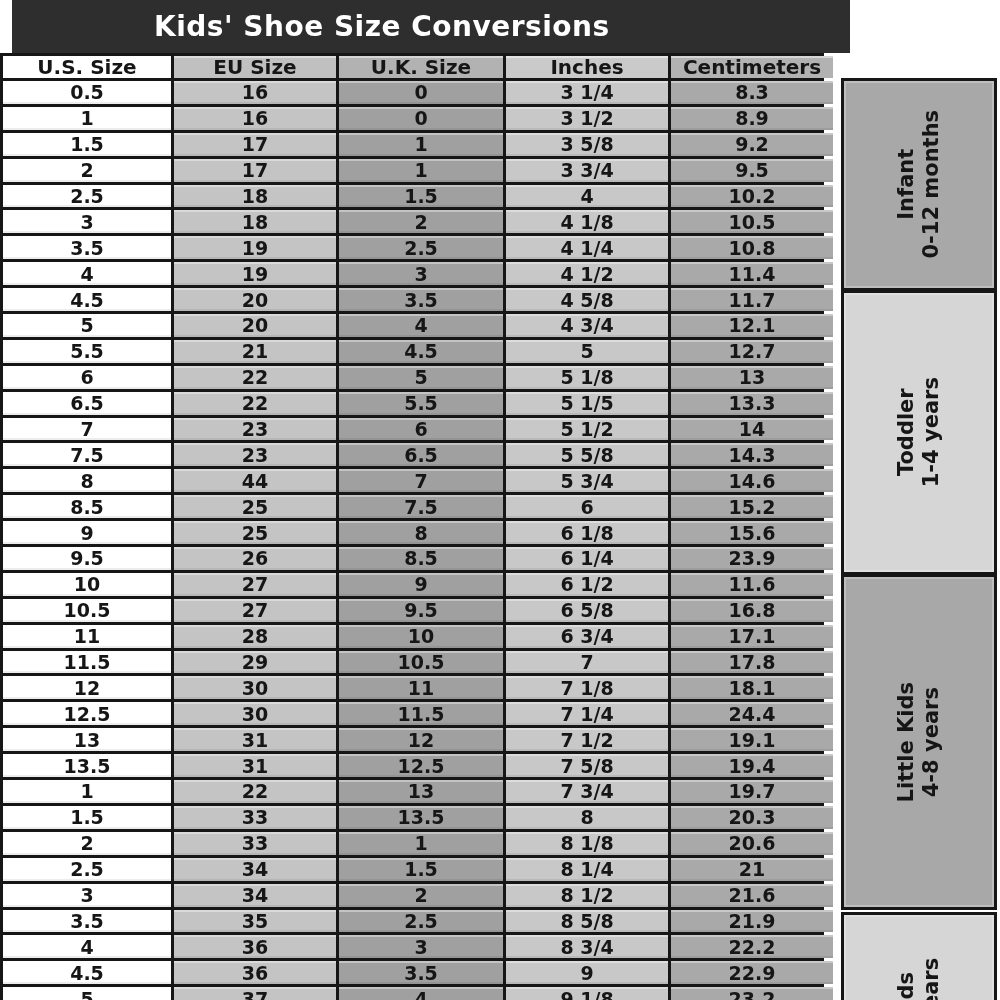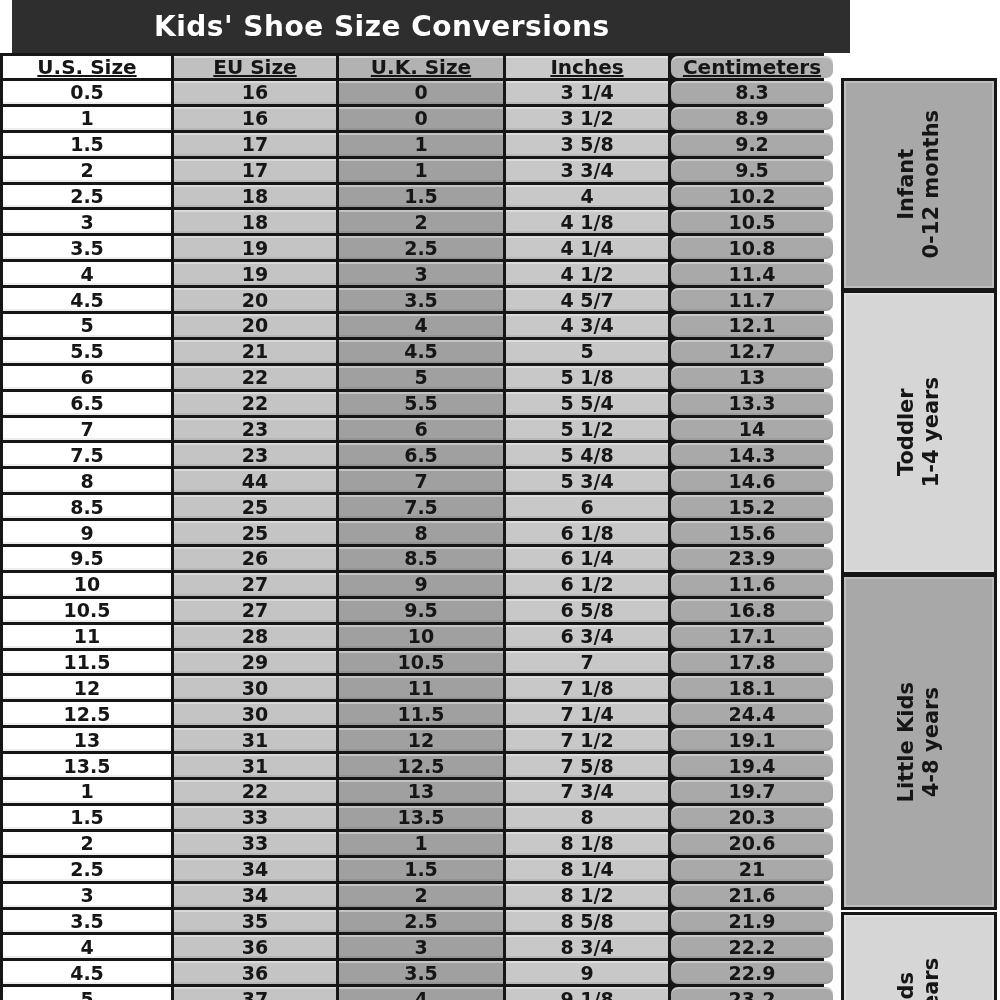--- a/index.html
+++ b/index.html
@@ -29,26 +29,26 @@
     background:var(--border,#161616);
     border:3px solid var(--border,#161616);
     width:818px;
   }
   .cell{
     display:flex;align-items:center;justify-content:center;
     font-size:19px;font-weight:bold;color:#161616;
     white-space:nowrap;overflow:hidden;
     box-shadow:inset 0 2px 0 rgba(255,255,255,.38), inset 0 -2px 0 rgba(0,0,0,.07);
   }
-  .cell.hdr{font-size:20px;box-shadow:inset 0 2px 0 rgba(255,255,255,.45);text-decoration:underline;}
+  .cell.hdr{font-size:20px;box-shadow:inset 0 2px 0 rgba(255,255,255,.45);}
   .c0{background:var(--col-us,#fff);}
   .c1{background:var(--col-eu,#c4c4c4);text-align:right;}
   .c2{background:var(--col-uk,#a0a0a0);}
   .c3{background:var(--col-in,#c8c8c8);}
-  .c4{background:var(--col-cm,#a9a9a9);border-radius:7px;}
+  .c4{background:var(--col-cm,#a9a9a9);}
   .hdr.c0{background:var(--hdr-us,#fff);}
   .hdr.c1{background:var(--hdr-eu,#c0c0c0);}
   .hdr.c2{background:var(--hdr-uk,#b2b2b2);}
   .hdr.c3{background:var(--hdr-in,#cacaca);}
   .hdr.c4{background:var(--hdr-cm,#b2b2b2);}
   .sidebar{position:absolute;left:841px;top:0;width:156px;height:1000px;}
   .agebox{
     position:absolute;left:0;width:150px;
     border:3px solid var(--border,#161616);
     display:flex;align-items:center;justify-content:center;
@@ -111,51 +111,51 @@
     <div class="cell c3">4 1/4</div>
     <div class="cell c4">10.8</div>
     <div class="cell c0">4</div>
     <div class="cell c1">19</div>
     <div class="cell c2">3</div>
     <div class="cell c3">4 1/2</div>
     <div class="cell c4">11.4</div>
     <div class="cell c0">4.5</div>
     <div class="cell c1">20</div>
     <div class="cell c2">3.5</div>
-    <div class="cell c3">4 5/7</div>
+    <div class="cell c3">4 5/8</div>
     <div class="cell c4">11.7</div>
     <div class="cell c0">5</div>
     <div class="cell c1">20</div>
     <div class="cell c2">4</div>
     <div class="cell c3">4 3/4</div>
     <div class="cell c4">12.1</div>
     <div class="cell c0">5.5</div>
     <div class="cell c1">21</div>
     <div class="cell c2">4.5</div>
     <div class="cell c3">5</div>
     <div class="cell c4">12.7</div>
     <div class="cell c0">6</div>
     <div class="cell c1">22</div>
     <div class="cell c2">5</div>
     <div class="cell c3">5 1/8</div>
     <div class="cell c4">13</div>
     <div class="cell c0">6.5</div>
     <div class="cell c1">22</div>
     <div class="cell c2">5.5</div>
-    <div class="cell c3">5 5/4</div>
+    <div class="cell c3">5 1/5</div>
     <div class="cell c4">13.3</div>
     <div class="cell c0">7</div>
     <div class="cell c1">23</div>
     <div class="cell c2">6</div>
     <div class="cell c3">5 1/2</div>
     <div class="cell c4">14</div>
     <div class="cell c0">7.5</div>
     <div class="cell c1">23</div>
     <div class="cell c2">6.5</div>
-    <div class="cell c3">5 4/8</div>
+    <div class="cell c3">5 5/8</div>
     <div class="cell c4">14.3</div>
     <div class="cell c0">8</div>
     <div class="cell c1">44</div>
     <div class="cell c2">7</div>
     <div class="cell c3">5 3/4</div>
     <div class="cell c4">14.6</div>
     <div class="cell c0">8.5</div>
     <div class="cell c1">25</div>
     <div class="cell c2">7.5</div>
     <div class="cell c3">6</div>

